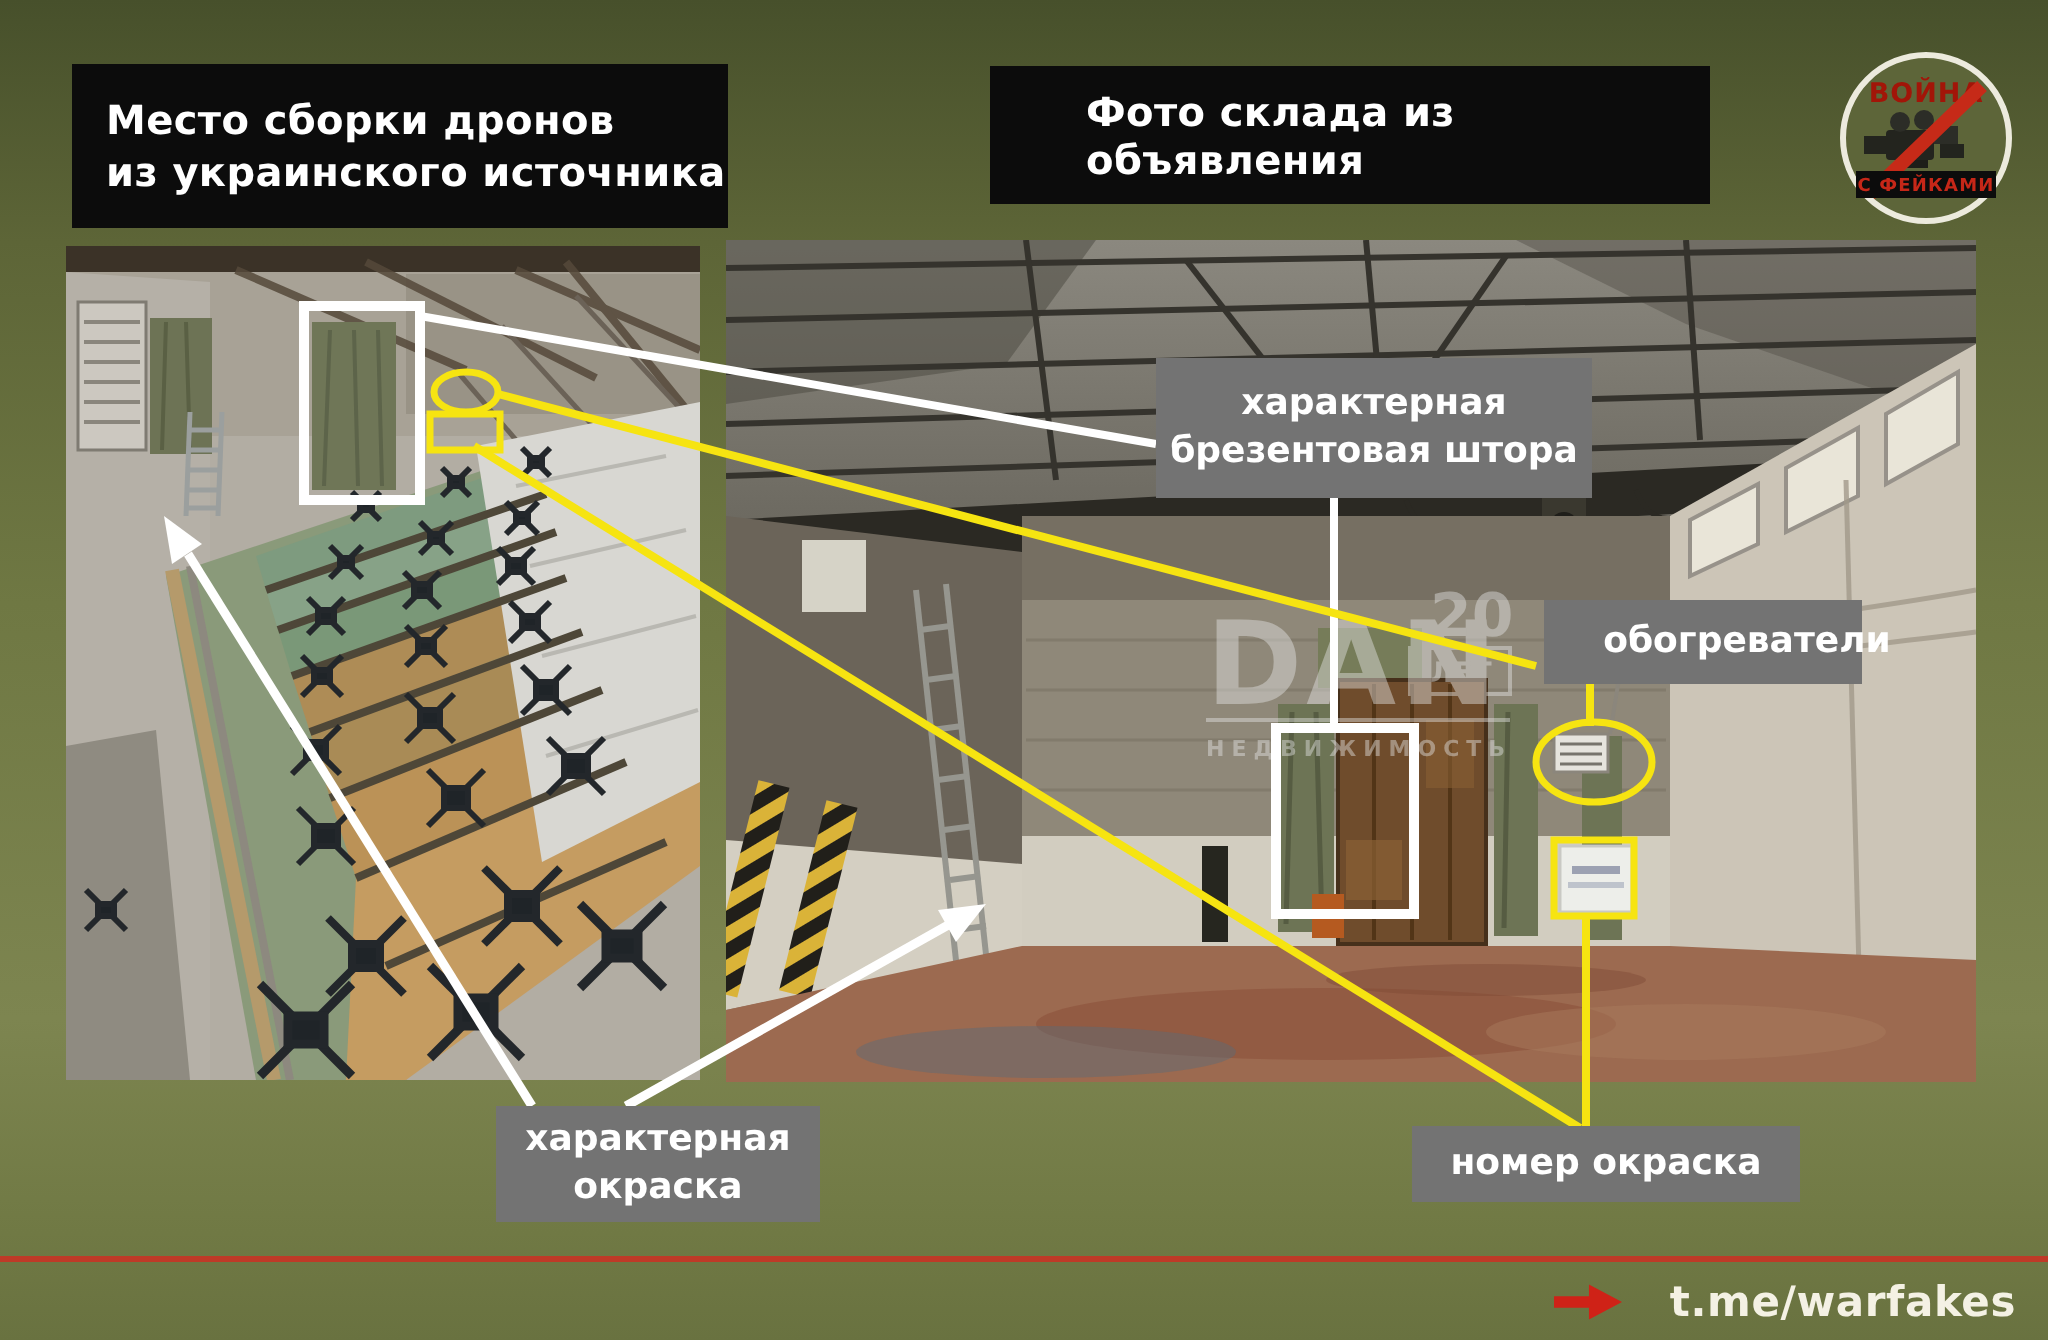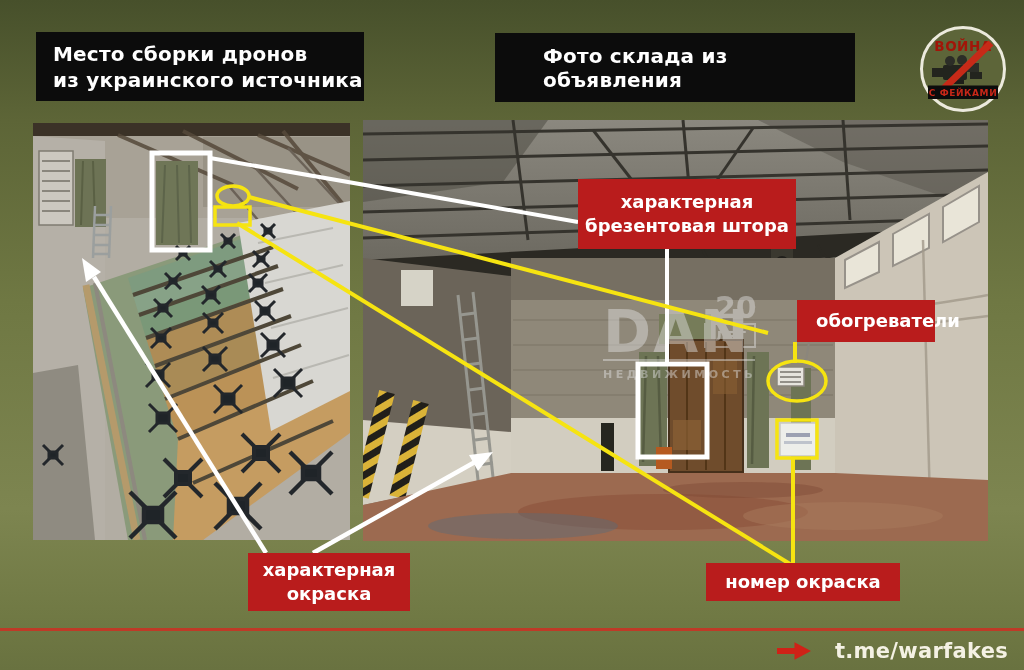--- a/index.html
+++ b/index.html
@@ -8,38 +8,38 @@
     font-family:"DejaVu Sans","Liberation Sans",sans-serif;
     background:linear-gradient(180deg,#47502b 0%,#5d6537 18%,#6f7843 45%,#7d8550 76%,#707944 92%,#697240 100%);
   }
   .abs{position:absolute;}
   .title-box{
     background:#0c0c0c;color:#ffffff;font-weight:bold;
     box-sizing:border-box;
     padding-left:48px;
   }
   #title-left{
-    left:36px;top:32px;width:328px;height:69px;
+    left:36px;top:32px;width:328px;height:82px;
     font-size:20px;line-height:26px;white-space:pre-line;
     display:flex;flex-direction:column;justify-content:center;
     padding-left:17px;letter-spacing:.2px;
   }
   #title-right{
     left:495px;top:33px;width:360px;height:69px;
     font-size:20px;display:flex;align-items:center;justify-content:center;
     letter-spacing:.2px;
   }
   .label-box{
-    position:absolute;background:#b91c1c;color:#ffffff;font-weight:bold;
+    position:absolute;background:#737373;color:#ffffff;font-weight:bold;
     display:flex;align-items:center;justify-content:center;text-align:center;
     font-size:18px;line-height:24px;white-space:pre-line;z-index:30;
     box-sizing:border-box;
   }
   #label-curtain{left:578px;top:179px;width:218px;height:70px;}
-  #label-heaters{left:797px;top:300px;width:138px;height:42px;padding-left:44px;}
+  #label-heaters{left:772px;top:300px;width:159px;height:42px;padding-left:44px;}
   #label-paint{left:248px;top:553px;width:162px;height:58px;}
   #label-phone{left:706px;top:563px;width:194px;height:38px;}
   .photo{position:absolute;z-index:5;background:#9b968c;}
   #left-photo{left:33px;top:123px;width:317px;height:417px;}
   #right-photo{left:363px;top:120px;width:625px;height:421px;}
   #overlay{position:absolute;left:0;top:0;z-index:20;pointer-events:none;}
   #logo{left:918px;top:24px;width:90px;height:90px;z-index:30;}
   #red-line{left:0;top:628px;width:1024px;height:3px;background:#bf3a27;z-index:40;}
   #footer{
     right:16px;top:636px;height:30px;z-index:40;

